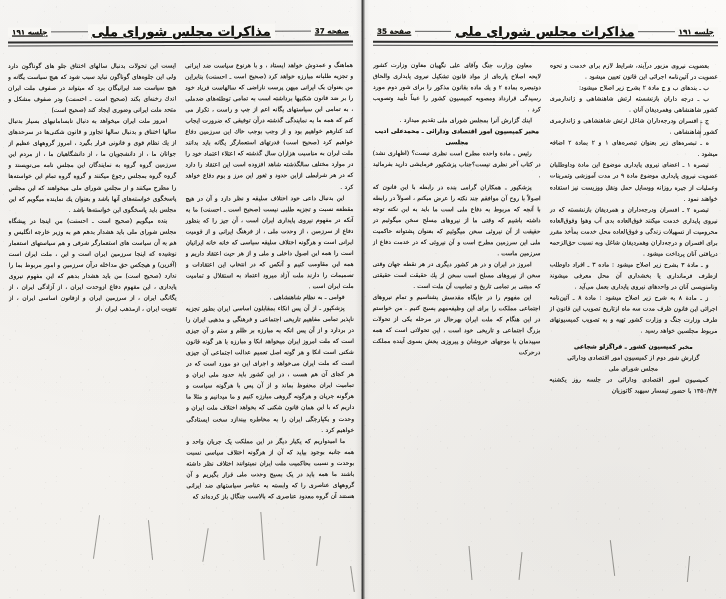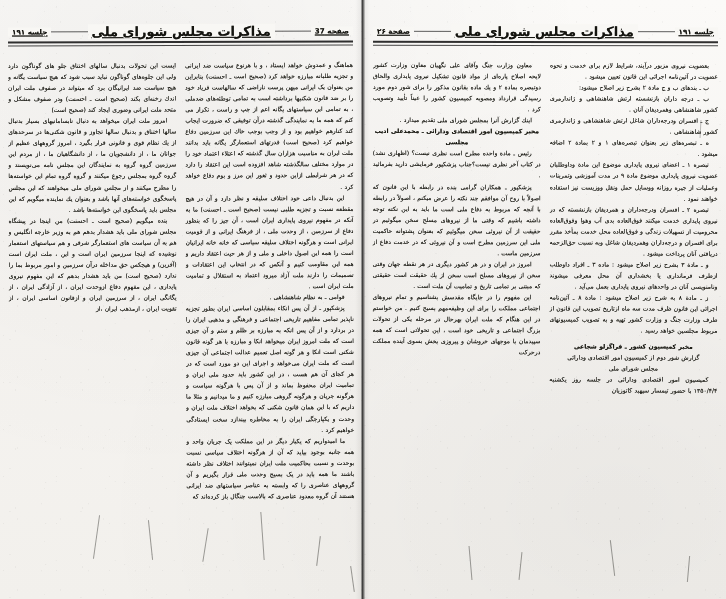--- a/index.html
+++ b/index.html
@@ -122,21 +122,21 @@
   <div class="spread">
 
     <div class="page right">
       <div id="edge"></div>
 
       <div class="runhead">
         <div class="rule-top"></div>
         <div class="hrow">
           <span>جلسه ۱۹۱</span>
           <span class="h-mid">مذاکرات مجلس شورای ملی</span>
-          <span>صفحة ۲۶</span>
+          <span>صفحة 35</span>
         </div>
         <div class="rule-bot1"></div>
         <div class="rule-bot2"></div>
       </div>
 
       <div class="cols">
 
         <div class="col">
           <p class="ind">بعضویت نیروی مزبور درآیند، شرایط لازم برای خدمت و نحوه عضویت در آئین‌نامه اجرائی این قانون تعیین میشود .</p>
           <p class="clause">ب ـ بندهای ب و ج مادة ۲ بشرح زیر اصلاح میشود:</p>

